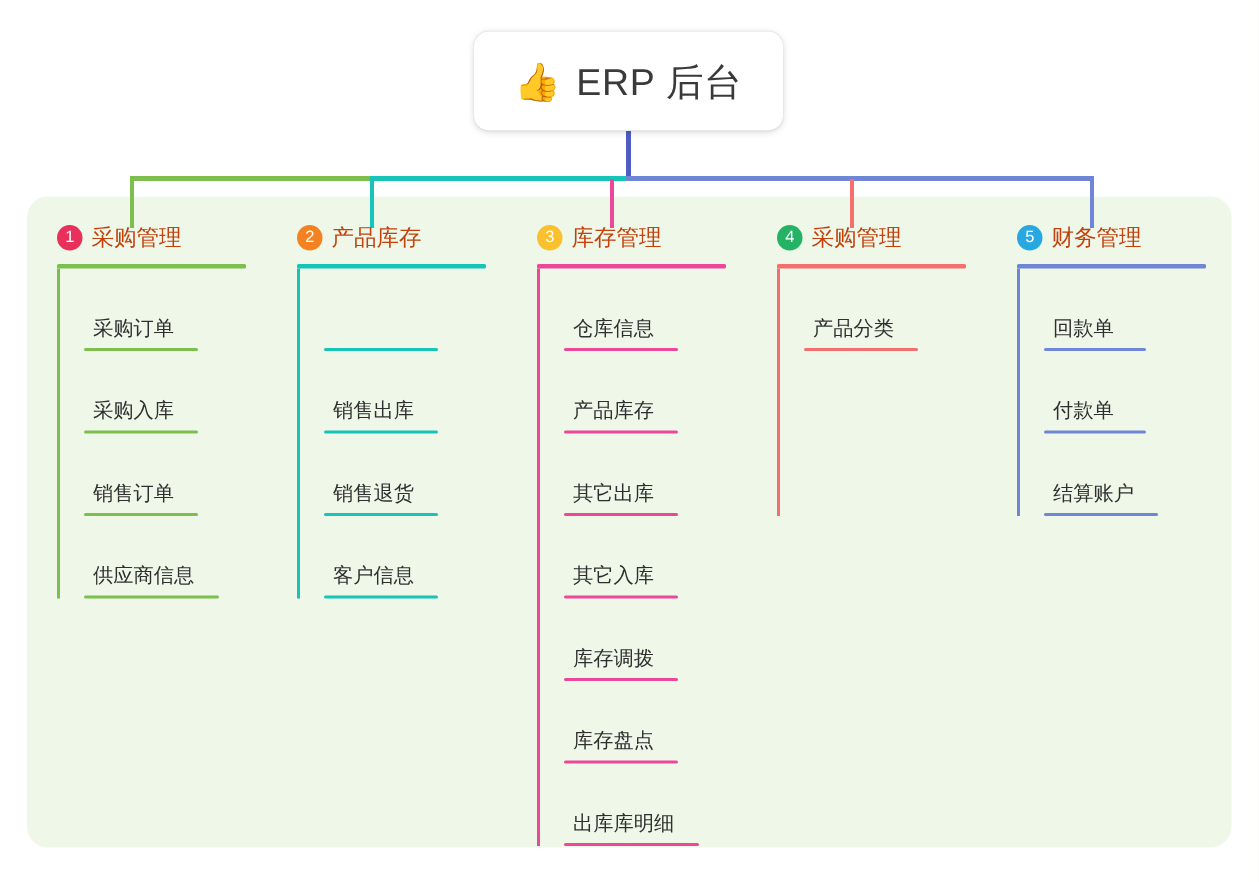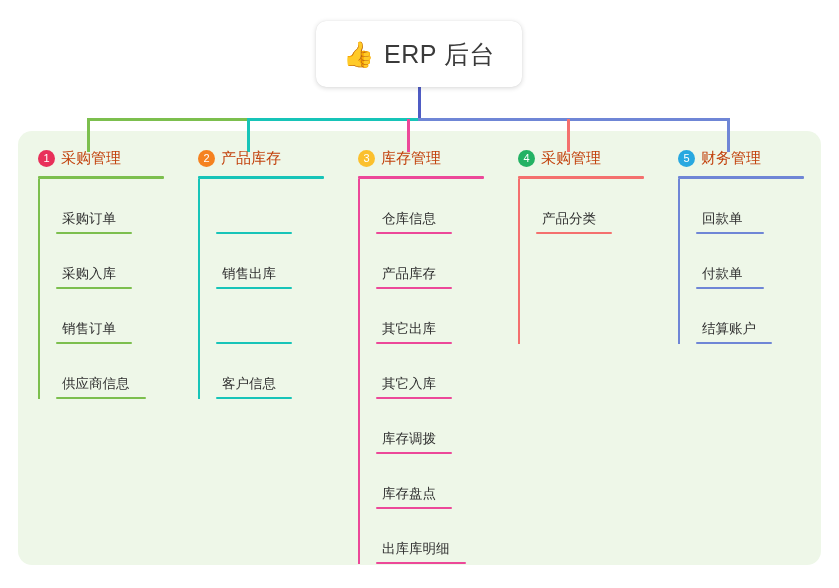--- a/index.html
+++ b/index.html
@@ -194,20 +194,21 @@
         <div class="leaves">
           <div class="spine" style="background: rgb(23, 196, 184); height: 220px;"></div>
           <div class="leaf">
             <div class="leaf-rule" style="background: rgb(23, 196, 184); width: 76px;"></div>
           </div>
           <div class="leaf">
             <div class="leaf-label">销售出库</div>
             <div class="leaf-rule" style="background: rgb(23, 196, 184); width: 76px;"></div>
           </div>
           <div class="leaf">
+            <div class="leaf-label">销售退货</div>
             <div class="leaf-rule" style="background: rgb(23, 196, 184); width: 76px;"></div>
           </div>
           <div class="leaf">
             <div class="leaf-label">客户信息</div>
             <div class="leaf-rule" style="background: rgb(23, 196, 184); width: 76px;"></div>
           </div>
         </div>
       </div>
       <div class="column" style="left: 338px;">
         <div class="col-head">

